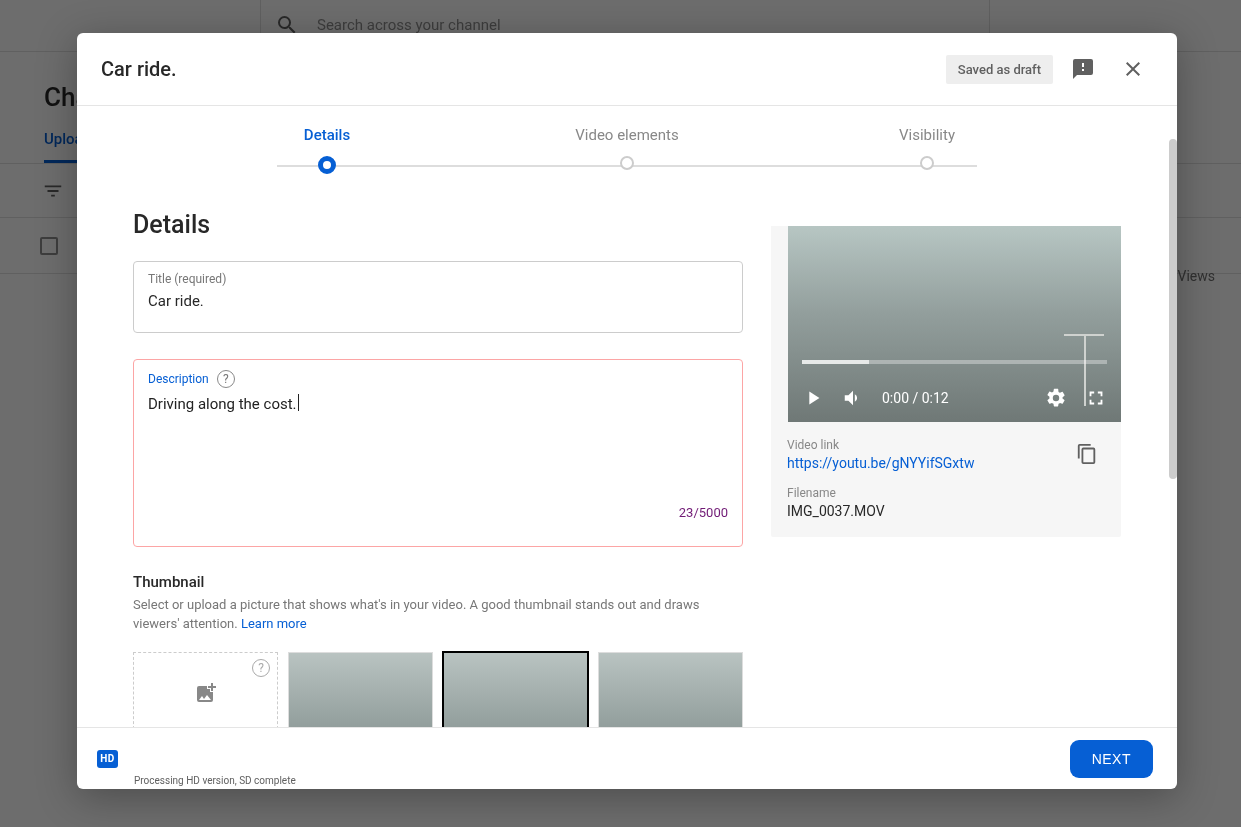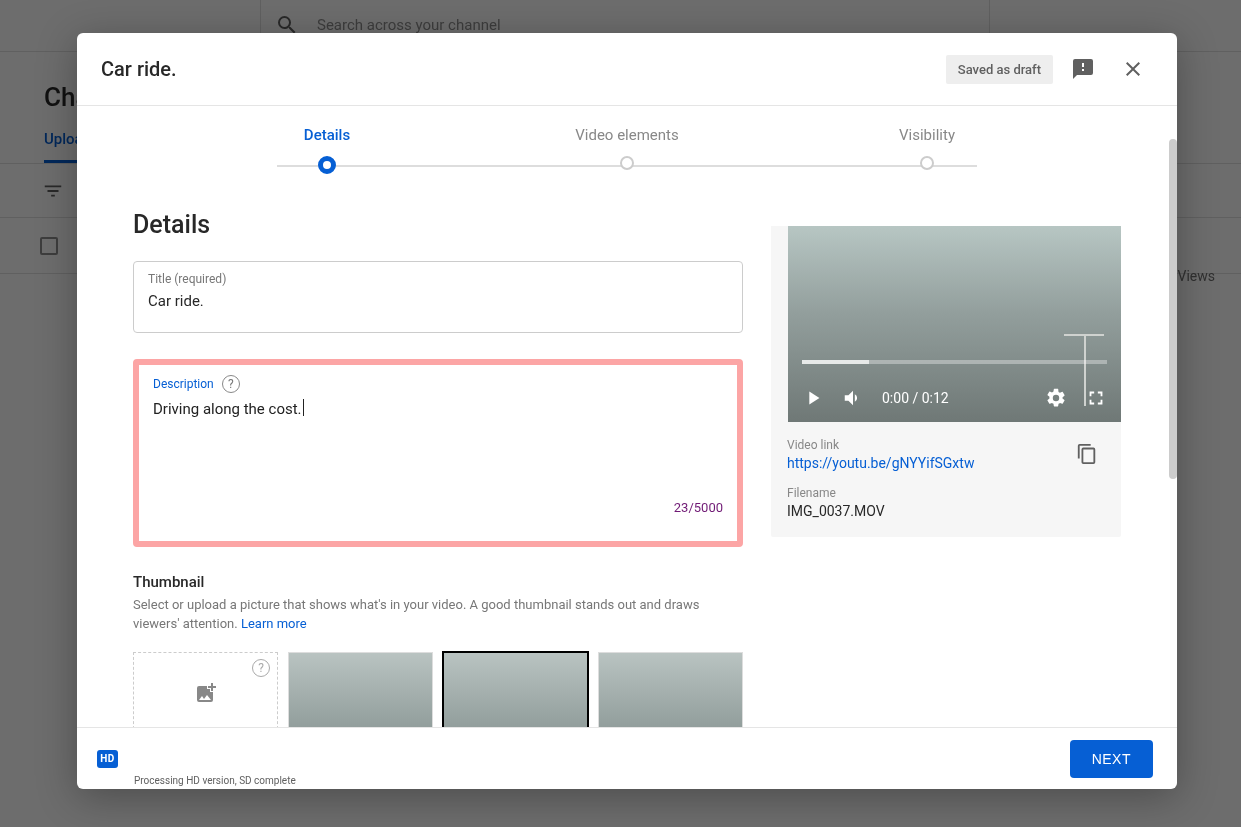--- a/index.html
+++ b/index.html
@@ -45,21 +45,21 @@
   .step-dot{width:14px;height:14px;border-radius:50%;background:#fff;border:2px solid #ccc;z-index:1;}
   .step.active .step-dot{width:18px;height:18px;border:5px solid #065fd4;}
   
   .dlg-body{flex:1;overflow-y:auto;display:flex;gap:28px;padding:0 56px;}
   .body-left{flex:1;min-width:0;}
   .body-right{width:350px;padding-top:34px;}
   .section-h1{font-size:25px;font-weight:500;color:#282828;padding-top:18px;padding-bottom:22px;}
   .field{border:1px solid #ccc;border-radius:4px;padding:10px 14px 22px 14px;margin-bottom:26px;}
   .field-label{font-size:12px;color:#777;}
   .field-value{font-size:15px;color:#282828;padding-top:6px;}
-  .field.focused{border:6px solid #fca5a5;}
+  .field.focused{border:1px solid #fca5a5;}
   .field.focused .field-label{color:#065fd4;}
   .desc-box{height:188px;position:relative;}
   .desc-label-row{display:flex;align-items:center;gap:8px;}
   .help-q{width:18px;height:18px;border:1.5px solid #888;border-radius:50%;display:flex;align-items:center;justify-content:center;font-size:12px;color:#777;}
   .desc-text{padding-top:6px;font-size:15px;color:#222;}
   .cursor{display:inline-block;width:1px;height:17px;background:#222;vertical-align:-2px;margin-left:1px;animation:blink 1s step-end infinite;}
   @keyframes blink{50%{opacity:0;}}
   .counter{position:absolute;bottom:26px;right:14px;font-size:13px;color:#701a75;}
   .section-h2{font-size:15px;font-weight:500;color:#282828;}
   .section-sub{font-size:13px;color:#777;line-height:1.45;padding-top:5px;}
@@ -87,21 +87,21 @@
   .meta-value{font-size:14px;padding-top:3px;color:#282828;word-break:break-all;}
   .meta-value.link{color:#065fd4;}
   .copy-btn{width:36px;height:36px;display:flex;align-items:center;justify-content:center;cursor:pointer;}
   .copy-btn svg{width:22px;height:22px;fill:#606060;}
   
   .dlg-footer{height:62px;border-top:1px solid #e5e5e5;display:flex;align-items:center;padding:0 24px 0 20px;gap:16px;}
   .hd-badge{width:21px;height:18px;border-radius:3px;background:#065fd4;color:#fff;display:flex;align-items:center;justify-content:center;}
   .hd-badge span{font-size:10px;font-weight:700;letter-spacing:0.5px;}
   .footer-status{font-size:10px;color:#606060;margin-top:44px;}
   .footer-spacer{flex:1;}
-  .btn-next{background:#065fd4;color:#fff;border:none;font-size:14px;font-weight:500;letter-spacing:0.5px;height:38px;padding:0 22px;border-radius:4px;cursor:pointer;}
+  .btn-next{background:#065fd4;color:#fff;border:none;font-size:14px;font-weight:500;letter-spacing:0.5px;height:38px;padding:0 22px;border-radius:9px;cursor:pointer;}
   
   .sb-track{position:absolute;top:106px;right:0;width:8px;height:340px;background:#ccc;border-radius:4px;}
 </style>
 </head>
 <body>
 
 <div class="bg">
   <div class="bg-topbar">
     <div class="bg-search">
       <svg viewBox="0 0 24 24">

